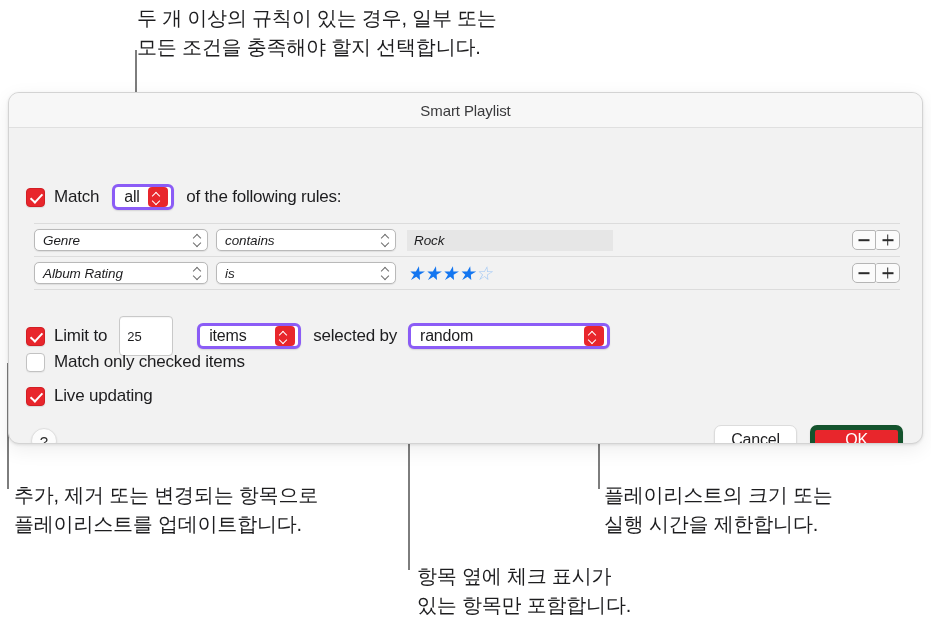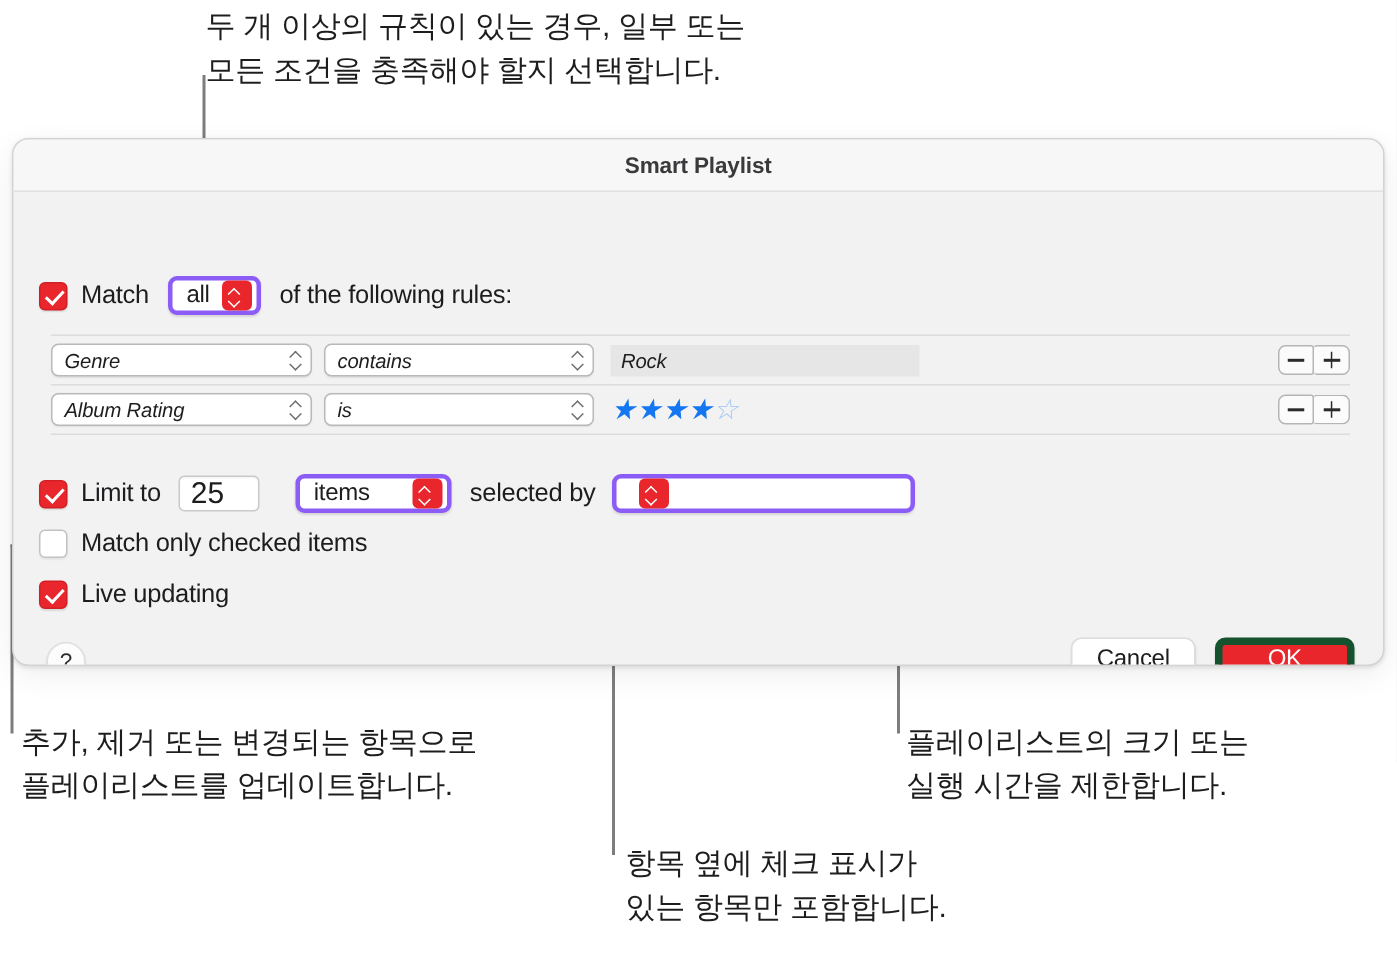--- a/index.html
+++ b/index.html
@@ -62,21 +62,21 @@
     height: 35px;
     background: #f7f7f7;
     border-bottom: 1px solid #e0e0e0;
     display: flex;
     align-items: center;
     justify-content: center;
     box-sizing: border-box;
   }
   .titlebar .title {
     font-size: 15px;
-    font-weight: bold;
+    font-weight: normal;
     color: #3a3a3c;
     letter-spacing: -0.1px;
   }
   .dialog-body {
     position: relative;
     padding: 0;
     height: 315px;
   }
 
   
@@ -205,29 +205,29 @@
     height: 5px;
     border: solid #6e6e6e;
     border-width: 1.3px 1.3px 0 0;
   }
   .chev-plain::before { top: 3px;  transform: rotate(-45deg); }
   .chev-plain::after  { top: 8px;  transform: rotate(135deg); }
 
   
   .numfield {
     width: 54px;
-    height: 24px;
+    height: 40px;
     background: #ffffff;
     border: 1px solid #c9c9c9;
     border-radius: 4px;
     box-sizing: border-box;
     display: flex;
     align-items: center;
     padding-left: 7px;
-    font-size: 20px;
+    font-size: 13px;
     color: #1d1d1f;
     box-shadow: inset 0 1px 1px rgba(0,0,0,0.04);
   }
   .valuefield {
     width: 206px;
     height: 21px;
     background: #e6e6e6;
     box-sizing: border-box;
     display: flex;
     align-items: center;
@@ -441,20 +441,21 @@
       <div class="row" id="limit-row">
         <span class="cb on"></span>
         <span class="lbl">Limit to</span>
         <span class="numfield" style="margin-left:12px;">25</span>
         <span class="popup-red" style="margin-left:24px; min-width:104px;">
           <span class="pv">items</span>
           <span class="chev-red"></span>
         </span>
         <span class="lbl" style="margin-left:12px;">selected by</span>
         <span class="popup-red" style="margin-left:11px; width:202px;">
+          <span class="pv">random</span>
           <span class="chev-red"></span>
         </span>
       </div>
 
       <div class="row" id="checked-row">
         <span class="cb off"></span>
         <span class="lbl">Match only checked items</span>
       </div>
 
       <div class="row" id="live-row">

